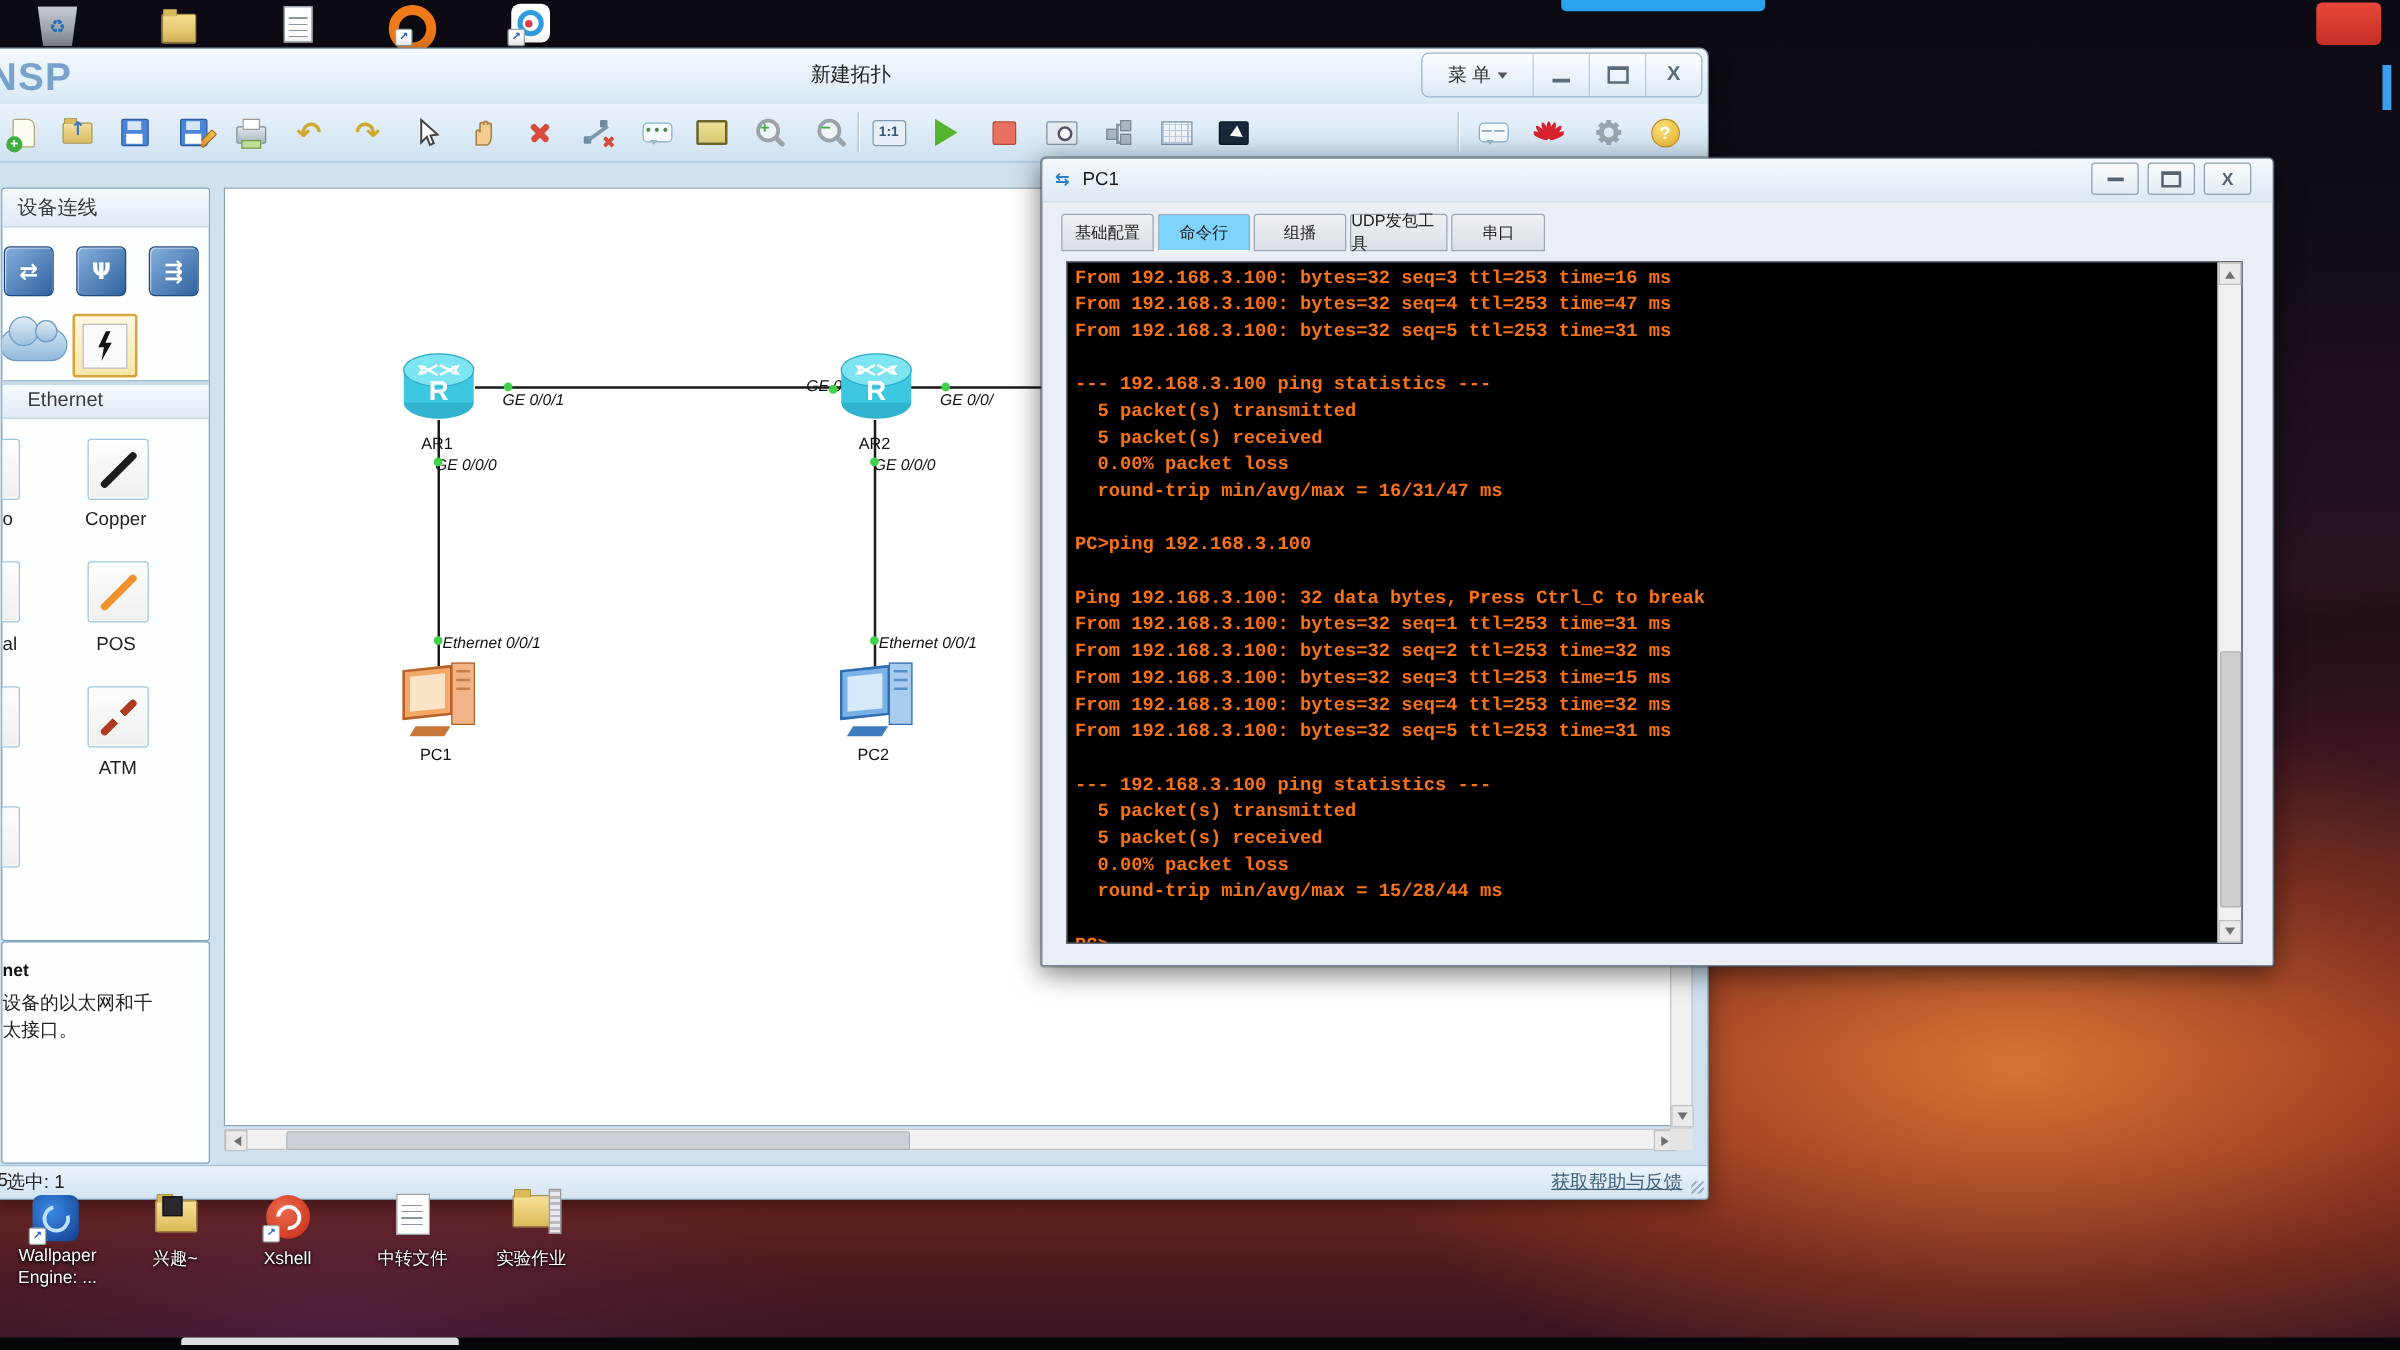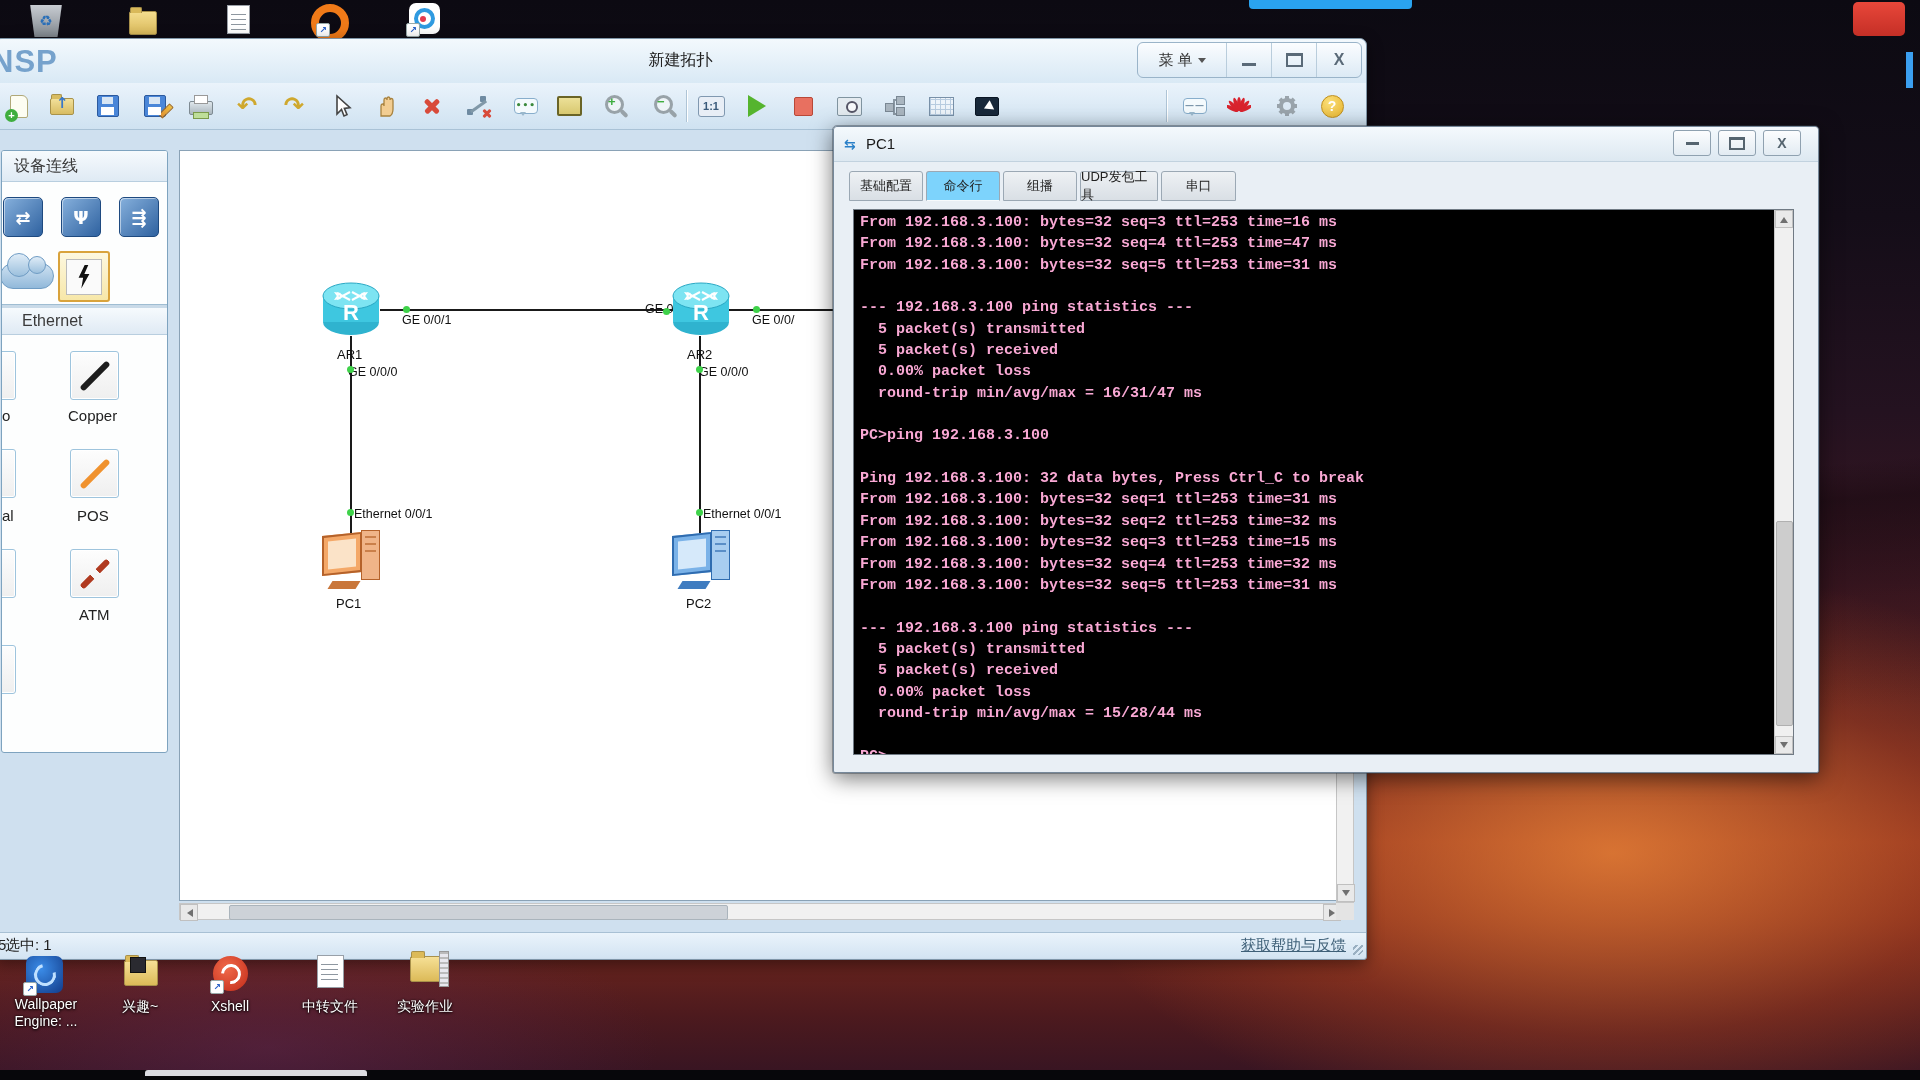--- a/index.html
+++ b/index.html
@@ -107,21 +107,21 @@
   .d-pos{background:#f0922e;}
   .d-atm{background:repeating-linear-gradient(90deg,#b03a20 0 15px,transparent 15px 23px);}
   .llabel{position:absolute;font-size:15px;color:#222;}
   .descA{font:bold 14px "Liberation Sans",sans-serif;color:#111;position:absolute;left:0;}
   .descL{font-size:15px;color:#222;position:absolute;left:0;white-space:nowrap;}
   
   .canvas{position:absolute;left:184px;top:111px;width:1175px;height:751px;background:#fff;border:1px solid #8aa2b6;box-sizing:border-box;overflow:hidden;}
   .hline{position:absolute;height:2px;background:#1a1a1a;z-index:2;}
   .vline{position:absolute;width:2px;background:#1a1a1a;z-index:2;}
   .dot{position:absolute;width:7px;height:7px;border-radius:50%;background:#3fd24a;z-index:4;}
-  .plabel{position:absolute;font-size:12.5px;color:#111;z-index:1;white-space:nowrap;}
+  .plabel{position:absolute;font-size:12.5px;color:#111;z-index:1;white-space:nowrap;font-style:italic;}
   .nlabel{position:absolute;font-size:13px;color:#111;z-index:3;white-space:nowrap;}
   .node{position:absolute;z-index:3;}
   .pcicon{position:absolute;width:64px;height:62px;z-index:3;}
   .pcicon .tower{position:absolute;right:4px;top:0;width:17px;height:48px;border:1px solid;}
   .pcicon .tower i{display:block;height:2px;margin:5px 3px 0;opacity:.65;}
   .pcicon .mon{position:absolute;left:2px;top:4px;width:36px;height:36px;border:2px solid;transform:skewY(-6deg);}
   .pcicon .scr{position:absolute;inset:4px;}
   .pcicon .base{position:absolute;left:10px;bottom:3px;width:28px;height:8px;transform:skewX(-32deg);}
   .pc-orange .tower{background:#f0b488;border-color:#b5622a;}
   .pc-orange .tower i{background:#b5622a;}
@@ -156,21 +156,21 @@
   .pcw-btns{position:absolute;right:17px;top:3px;display:flex;gap:7px;}
   .pcw-btn{width:36px;height:24px;background:linear-gradient(#fcfdfe,#e2ebf2);border:1px solid #8fa1b0;border-radius:3px;display:flex;align-items:center;justify-content:center;}
   .pcw-btn .bar{width:13px;height:3px;background:#55646f;}
   .pcw-btn .box{width:12px;height:8px;border:2px solid #55646f;border-top-width:3px;}
   .pcw-btn .xx{font:bold 14px "Liberation Sans",sans-serif;color:#55646f;}
   .tabs{position:absolute;left:15px;top:44px;height:30px;display:flex;gap:3px;}
   .tab{height:30px;background:linear-gradient(#eef1f4,#d9dfe5);border:1px solid #9ba8b4;border-radius:3px 3px 0 0;display:flex;align-items:center;justify-content:center;font-size:13px;color:#222;box-sizing:border-box;}
   .tab.active{background:#7dd3fc;border-bottom-color:#f7fafc;}
   .termwrap{position:absolute;left:19px;top:82px;width:941px;height:546px;background:#000;border:1px solid #707a84;box-sizing:border-box;}
   .term-text{position:absolute;left:0;top:0;right:18px;bottom:0;overflow:hidden;padding:2px 0 0 6px;}
-  .tline{white-space:pre;font:bold 15px/21.35px "Liberation Mono","DejaVu Sans Mono",monospace;color:#f9a8d4;height:21.35px;}
+  .tline{white-space:pre;font:bold 15px/21.35px "Liberation Mono","DejaVu Sans Mono",monospace;color:#f97316;height:21.35px;}
   .tscroll{position:absolute;right:0;top:0;width:18px;bottom:0;background:#f0f0f0;border-left:1px solid #c8c8c8;}
   .tthumb{position:absolute;left:1px;top:311px;width:15px;height:203px;background:#cdcdcd;border:1px solid #b0b0b0;border-radius:2px;}
   
   .dbicon{position:absolute;}
   .dlabel{position:absolute;color:#fff;font-size:14px;text-align:center;text-shadow:0 1px 3px #000,0 0 2px #000;line-height:17px;}
   .we-ico{left:26px;top:956px;width:37px;height:37px;border-radius:7px;background:radial-gradient(circle at 40% 35%,#3b8ce8,#123c8a);display:flex;align-items:center;justify-content:center;}
   .we-ico i{width:16px;height:16px;border:3px solid #bfe0ff;border-radius:50%;border-top-color:transparent;transform:rotate(30deg);}
   .fold34{width:32px;height:24px;background:linear-gradient(#f6e096,#dcba58);border:1px solid #a8904a;border-radius:2px;position:absolute;}
   .fold34::before{content:"";position:absolute;top:-6px;left:0;width:12px;height:6px;background:#dcba58;border:1px solid #a8904a;border-bottom:none;border-radius:2px 2px 0 0;}
   .papers{position:absolute;left:5px;top:-4px;width:14px;height:14px;background:#2a2a30;border:1px solid #111;}
@@ -390,20 +390,25 @@
 
       <div class="lbox" style="left:-35px;top:398px"></div>
       <div class="lbox" style="left:68px;top:398px">
           <span class="diag d-atm"></span>
         </div>
       <div class="llabel" style="left:77px;top:455px">ATM</div>
 
       <div class="lbox" style="left:-35px;top:494px"></div>
     </div>
 
+    <div class="panel panelB">
+      <div class="descA" style="top:14px">net</div>
+      <div class="descL" style="top:39px">设备的以太网和千</div>
+      <div class="descL" style="top:61px">太接口。</div>
+    </div>
 
     <div class="canvas">
       <div class="hline" style="left:200px;top:158px;width:465px"></div>
       <div class="vline" style="left:170px;top:185px;height:201px"></div>
       <div class="vline" style="left:519px;top:185px;height:201px"></div>
 
       <div class="plabel" style="left:222px;top:162px">GE 0/0/1</div>
       <div class="plabel" style="left:465px;top:151px">GE 0/0/1</div>
       <div class="plabel" style="left:572px;top:162px">GE 0/0/</div>
       <div class="plabel" style="left:168px;top:214px">GE 0/0/0</div>

